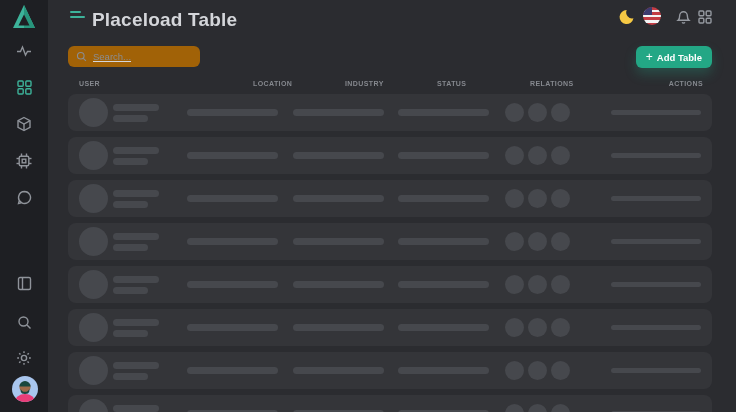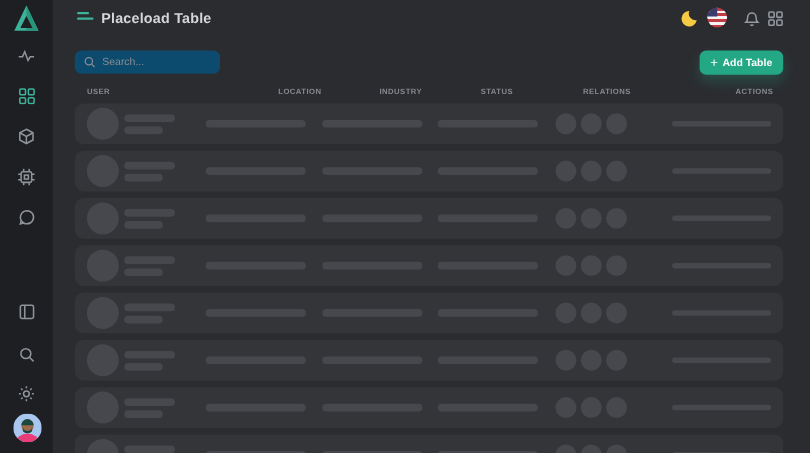--- a/index.html
+++ b/index.html
@@ -16,30 +16,30 @@
   .logo { position:absolute; top:4px; left:12px; width:24px; height:26px; cursor:pointer; }
   .snav { position:absolute; left:0; width:48px; height:32px; display:flex; align-items:center; justify-content:center; cursor:pointer; }
   .snav svg { stroke:#8f939a; fill:none; stroke-width:1.4; }
   .snav.active svg { stroke:#3db39a; }
   .side-avatar { position:absolute; top:376px; left:12px; width:26px; height:26px; border-radius:50%; overflow:hidden; cursor:pointer; }
   
   .main { position:relative; flex:1; height:412px; background:#2b2c30; }
   .menu-toggle { position:absolute; left:22px; top:11px; cursor:pointer; }
   .menu-toggle .bar1 { width:11px; height:2px; background:#3db39a; border-radius:2px; margin-bottom:3px; }
   .menu-toggle .bar2 { width:15px; height:2px; background:#3db39a; border-radius:2px; }
-  .page-title { position:absolute; left:44px; top:9px; font-size:13px; font-weight:700; letter-spacing:.2px; color:#d4d6da; }
+  .page-title { position:absolute; left:44px; top:9px; font-size:19px; font-weight:700; letter-spacing:.2px; color:#d4d6da; }
   .hicon { position:absolute; top:8px; width:18px; height:18px; display:flex; align-items:center; justify-content:center; cursor:pointer; }
   .hicon svg { stroke:#9599a0; fill:none; stroke-width:1.4; }
   .flag { position:absolute; top:7px; width:18px; height:18px; border-radius:50%; overflow:hidden; cursor:pointer;
           background:repeating-linear-gradient(180deg,#c23c44 0 2.6px,#f4f4f4 2.6px 5.2px); }
   .flag .canton { position:absolute; left:0; top:0; width:9px; height:7.8px; background:#3c3b6e; }
   
   .search-box {
     position:absolute; left:20px; top:46px; width:132px; height:21px;
-    background:#0c4a6e; border-radius:6px; display:flex; align-items:center; padding:0 8px; cursor:text;
+    background:#a16207; border-radius:6px; display:flex; align-items:center; padding:0 8px; cursor:text;text-decoration:underline;
   }
   .search-box svg { stroke:#8a8d92; fill:none; stroke-width:1.5; margin-right:6px; flex:0 0 auto; }
   .search-box input {
     background:transparent; border:none; outline:none; width:100%;
     font-family:"Liberation Sans",sans-serif; font-size:9.5px; color:#c8cacf;
   }
   .search-box input::placeholder { color:#8a8d92; }
   .add-user-btn {
     position:absolute; top:46px; right:24px; height:22px; padding:0 10px;
     background:#23a785; color:#fff; border:none; border-radius:6px;

